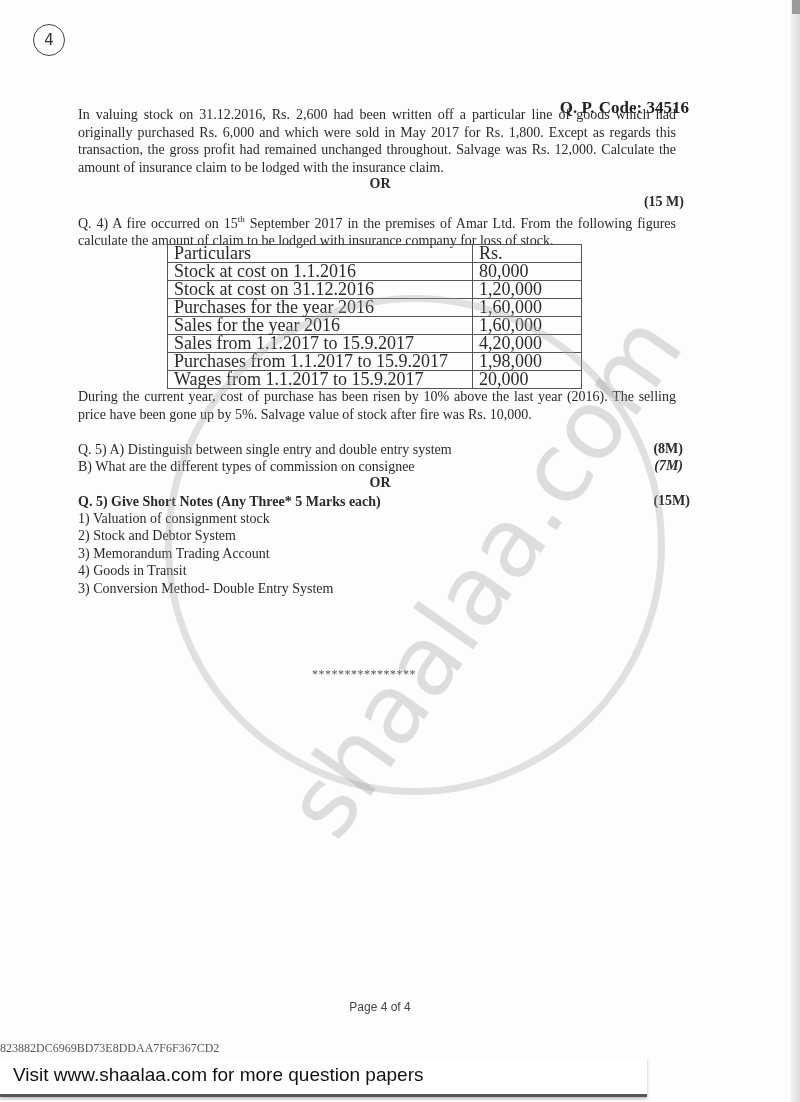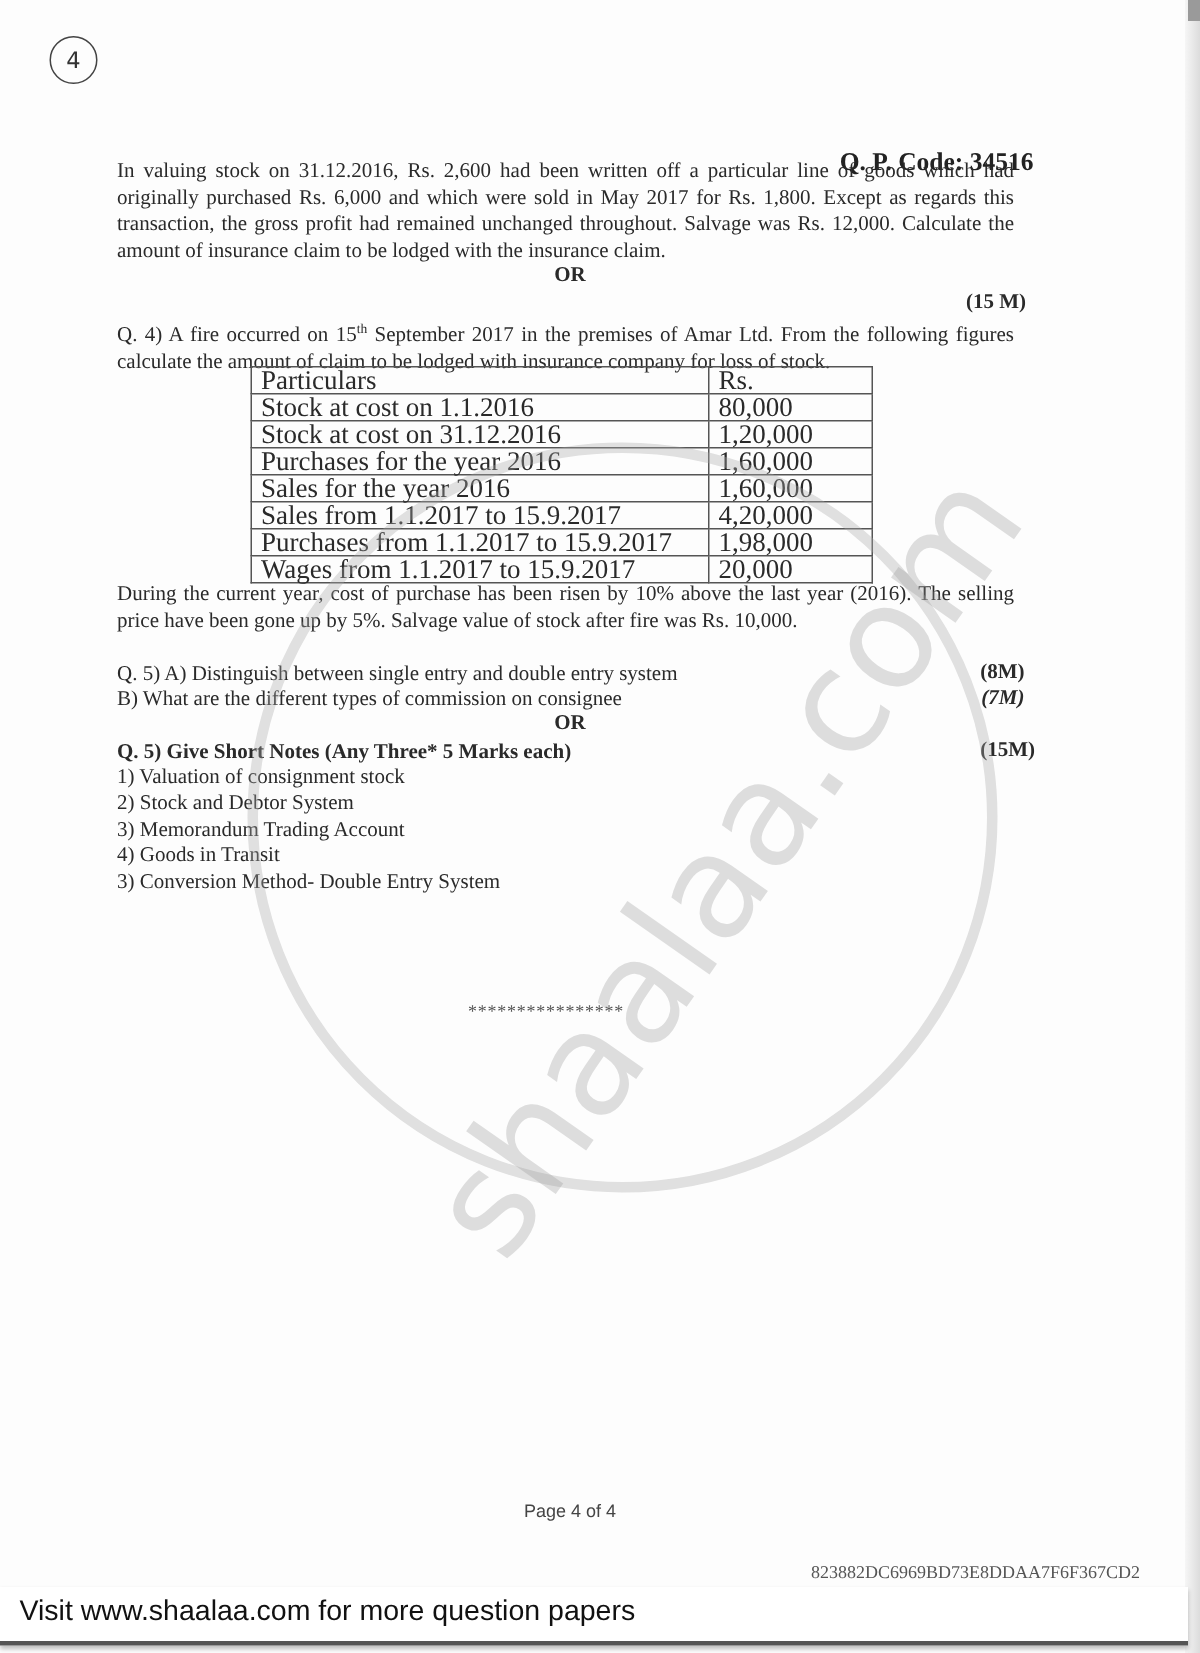--- a/index.html
+++ b/index.html
@@ -17,22 +17,22 @@
   .marks { position:absolute; font-weight:bold; font-size:14px; }
   table.figs { position:absolute; left:167px; top:244px; border-collapse:collapse; font-size:18px; }
   table.figs td { border:1px solid #555; padding:0 6px; height:17px; line-height:17px; }
   table.figs td.part { width:292px; }
   table.figs td.amt { width:96px; }
   .line { position:absolute; left:78px; font-size:14px; line-height:17px; white-space:nowrap; }
   .bold { font-weight:bold; }
   .stars { position:absolute; left:312px; top:667px; font-size:12px; letter-spacing:0.5px; color:#555; }
   .footer-page { position:absolute; left:0; width:760px; top:1000px; text-align:center;
                  font-family:"Liberation Sans", sans-serif; font-size:12px; color:#444; }
-  .footer-hash { position:absolute; left:0; width:760px; top:1041px; text-align:right; font-size:12px; color:#555; }
-  .banner { position:absolute; left:0; top:1058px; width:792px; height:36px; background:#ffffff;
+  .footer-hash { position:absolute; left:0; width:760px; top:1041px; text-align:left; font-size:12px; color:#555; }
+  .banner { position:absolute; left:0; top:1058px; width:647px; height:36px; background:#ffffff;
             border-bottom:3px solid #555; box-shadow:0 2px 3px rgba(0,0,0,0.25); }
   .banner span { position:absolute; left:13px; top:6px; font-family:"Liberation Sans", sans-serif; font-size:19px; color:#111; }
   .watermark-circle { position:absolute; left:165px; top:295px; width:500px; height:500px; border:7px solid rgba(170,170,170,0.35);
                       border-radius:50%; box-sizing:border-box; pointer-events:none; }
   .watermark-text { position:absolute; left:180px; top:520px; font-family:"DejaVu Sans", sans-serif; font-size:96px;
                     color:rgba(150,150,150,0.30); transform:rotate(-55deg); transform-origin:center; white-space:nowrap; pointer-events:none; }
   sup { font-size:9px; }
 </style>
 </head>
 <body>

